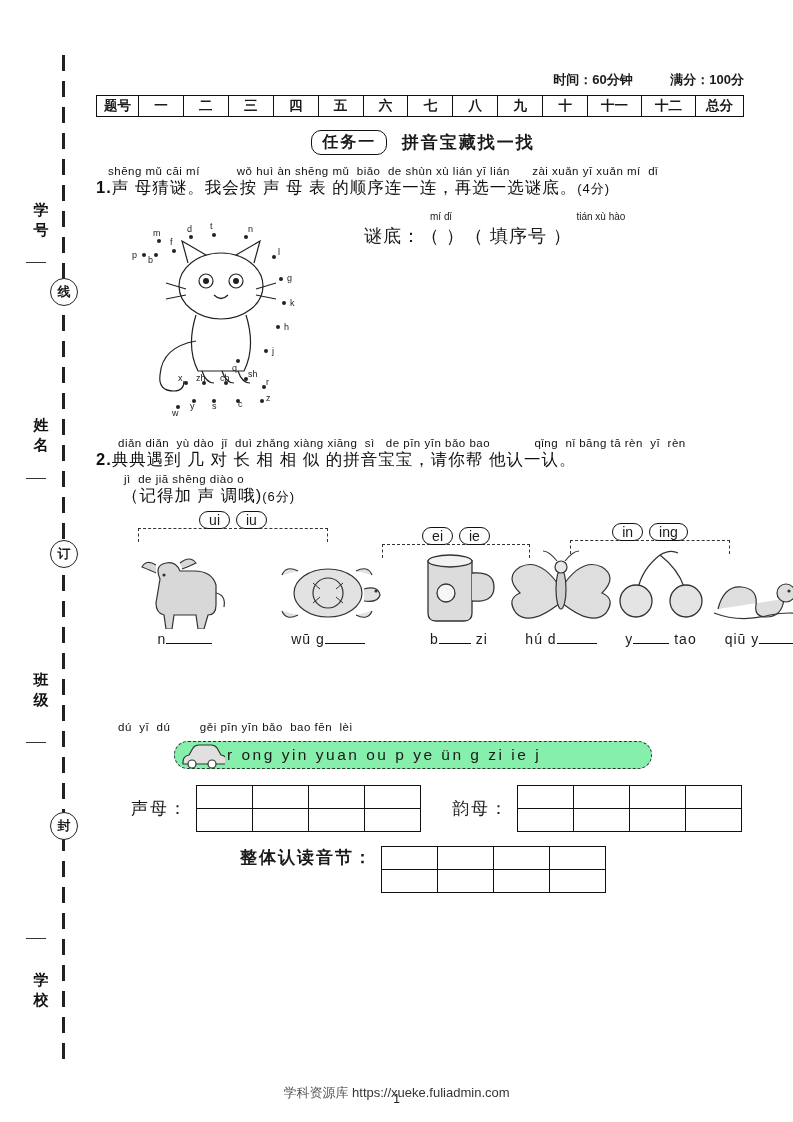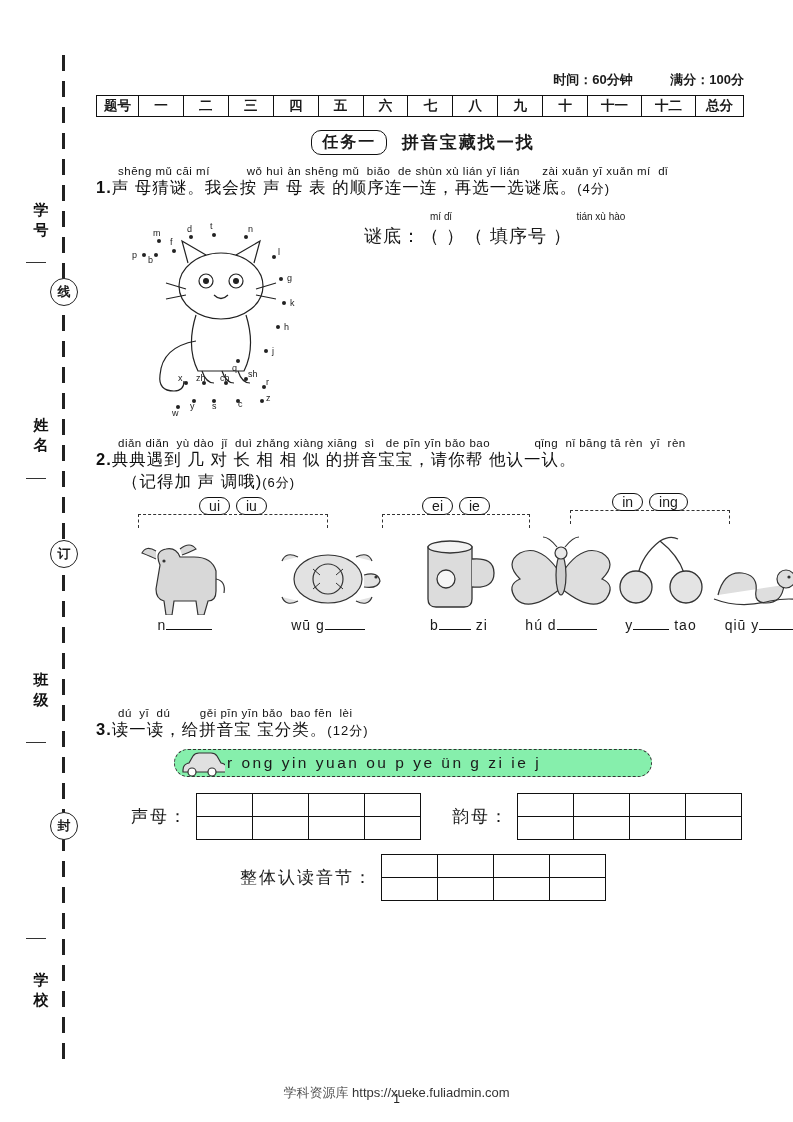--- a/index.html
+++ b/index.html
@@ -230,21 +230,21 @@
     text-align: right;
     padding-right: 8px;
     font-family: "Liberation Sans", sans-serif;
   }
   table.ans-grid { border-collapse: collapse; }
   table.ans-grid td {
     border: 1.4px solid #111;
     width: 56px;
     height: 23px;
   }
-  .center-row { display: flex; align-items: center; margin-top: 14px; justify-content: center; }
+  .center-row { display: flex; align-items: flex-start; margin-top: 14px; justify-content: center; font-weight: bold; }
   .center-row .grid-label { width: auto; }
 
   
   .footer {
     position: absolute;
     left: 0; right: 0;
     bottom: 20px;
     text-align: center;
     font-size: 13px;
     color: #555;
@@ -313,21 +313,21 @@
     </tr>
   </tbody>
     </table>
 
   <div class="task-banner">
     <span class="task-chip">任务一</span>
     <span class="task-title">拼音宝藏找一找</span>
   </div>
 
   <div class="py-line">
-    <div class="pyrow" style="margin-left:22px">shēng mǔ cāi mí          wǒ huì àn shēng mǔ  biǎo  de shùn xù lián yī lián      zài xuǎn yī xuǎn mí  dǐ</div>
+    <div class="pyrow" style="margin-left:12px">shēng mǔ cāi mí          wǒ huì àn shēng mǔ  biǎo  de shùn xù lián yī lián      zài xuǎn yī xuǎn mí  dǐ</div>
     <div class="q-line">
       <span class="q-num">1.</span><span>声 母猜谜。我会按 声 母 表 的顺序连一连，再选一选谜底。</span><span class="score-tag">(4分)</span>
     </div>
   </div>
 
   <div class="q1-area">
 
     <div class="dot-puzzle">
       <svg width="210" height="210" viewBox="0 0 210 210">
         <g fill="none" stroke="#222" stroke-width="1.2">
@@ -406,44 +406,45 @@
       <div class="ans-line">谜底：（         ）（ 填序号 ）</div>
     </div>
 
   </div>
 
   <div>
     <div class="pyrow" style="margin-left:22px">diǎn diǎn  yù dào  jǐ  duì zhǎng xiàng xiāng  sì   de pīn yīn bǎo bao            qǐng  nǐ bāng tā rèn  yī  rèn</div>
     <div class="q-line">
       <span class="q-num">2.</span><span>典典遇到 几 对 长 相 相 似 的拼音宝宝，请你帮 他认一认。</span>
     </div>
+    <div class="pyrow" style="margin-left:28px;margin-top:2px">jì  de jiā shēng diào o</div>
     <div class="q-line" style="margin-left:26px">
       <span>（记得加 声 调哦)</span><span class="score-tag">(6分)</span>
     </div>
   </div>
 
   <div class="q2-area">
 
     <div class="bracket-group" style="left:42px; top:4px; width:190px;">
       <div class="bracket-top">
         <span class="bracket-pill">ui</span>
         <span class="bracket-pill">iu</span>
       </div>
       <div class="bracket-dash" style="width:190px;height:14px;"></div>
     </div>
 
-    <div class="bracket-group" style="left:286px; top:4px; width:148px;">
+    <div class="bracket-group" style="left:286px; top:20px; width:148px;">
       <div class="bracket-top">
         <span class="bracket-pill">ei</span>
         <span class="bracket-pill">ie</span>
       </div>
       <div class="bracket-dash" style="width:148px;height:14px;"></div>
     </div>
 
-    <div class="bracket-group" style="left:474px; top:0; width:160px;">
+    <div class="bracket-group" style="left:474px; top:16px; width:160px;">
       <div class="bracket-top">
         <span class="bracket-pill">in</span>
         <span class="bracket-pill">ing</span>
       </div>
       <div class="bracket-dash" style="width:160px;height:14px;"></div>
     </div>
 
     <div class="pic-cell" style="left:34px; top:42px; width:110px;">
       <svg width="110" height="80" viewBox="0 0 110 80">
         <g fill="#d8d8d8" stroke="#333" stroke-width="1.2">
@@ -536,23 +537,20 @@
       </svg>
       <div class="pic-label">
         <span>qiū</span>
         <span>y</span><span class="blank-u" style="width:38px"></span>
       </div>
     </div>
   </div>
 
   <div class="q3-area">
     <div class="pyrow" style="margin-left:22px">dú  yī  dú        gěi pīn yīn bǎo  bao fēn  lèi</div>
-    <div class="q-line">
-      <span class="q-num">3.</span><span>读一读，给拼音宝 宝分类。</span><span class="score-tag">(12分)</span>
-    </div>
 
     <div class="pinyin-strip">
       <span class="car-icon">
         <svg width="46" height="28" viewBox="0 0 46 28">
           <g fill="#e0e0e0" stroke="#333" stroke-width="1.2">
             <path d="M4 20 q0 -6 6 -7 l4 -7 q2 -3 6 -3 h12 q4 0 6 3 l4 7 q6 1 6 7 v2 h-44 z"></path>
             <circle cx="13" cy="22" r="4" fill="#fff"></circle>
             <circle cx="33" cy="22" r="4" fill="#fff"></circle>
           </g>
         </svg>

